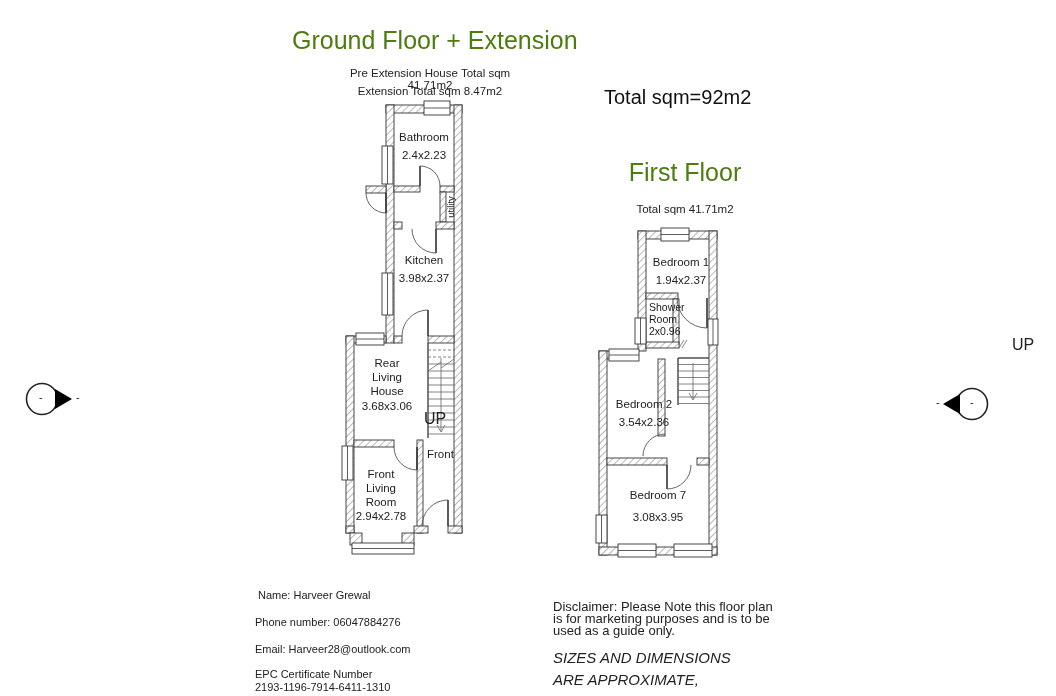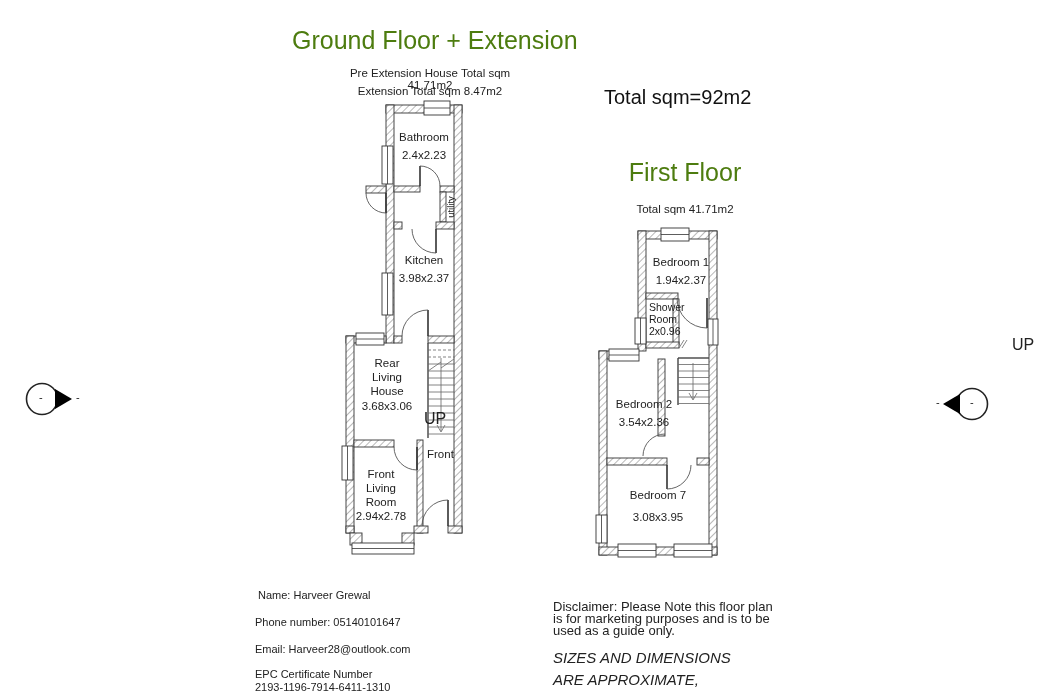--- a/index.html
+++ b/index.html
@@ -240,20 +240,20 @@
 <div class="abs" style="left:930px;top:381px;">
   <svg width="62" height="46" viewBox="0 0 62 46">
     <circle cx="42" cy="23" r="15.5" fill="#ffffff" stroke="#222" stroke-width="1.6"></circle>
     <polygon points="30,13 30,33 13,23" fill="#000000"></polygon>
   </svg>
   <span class="abs" style="left:6px;top:15px;font-size:11px;">-</span>
   <span class="abs" style="left:40px;top:15px;font-size:11px;">-</span>
 </div>
 
 <div class="abs contact" style="left:258px;top:589px;">Name: Harveer Grewal</div>
-<div class="abs contact" style="left:255px;top:616px;">Phone number: 05140101647</div>
+<div class="abs contact" style="left:255px;top:616px;">Phone number: 06047884276</div>
 <div class="abs contact" style="left:255px;top:643px;text-align:right;">Email: Harveer28@outlook.com</div>
 <div class="abs contact" style="left:255px;top:668px;">
   <div>EPC Certificate Number</div>
   <div>2193-1196-7914-6411-1310</div>
 </div>
 <div class="abs disclaimer" style="left:553px;top:601px;width:228px;">Disclaimer: Please Note this floor plan is for marketing purposes and is to be used as a guide only.</div>
 <div class="abs sizes" style="left:553px;top:647px;width:205px;">SIZES AND DIMENSIONS ARE APPROXIMATE, ACTUAL MAY VARY</div>
 
 </body></html>

